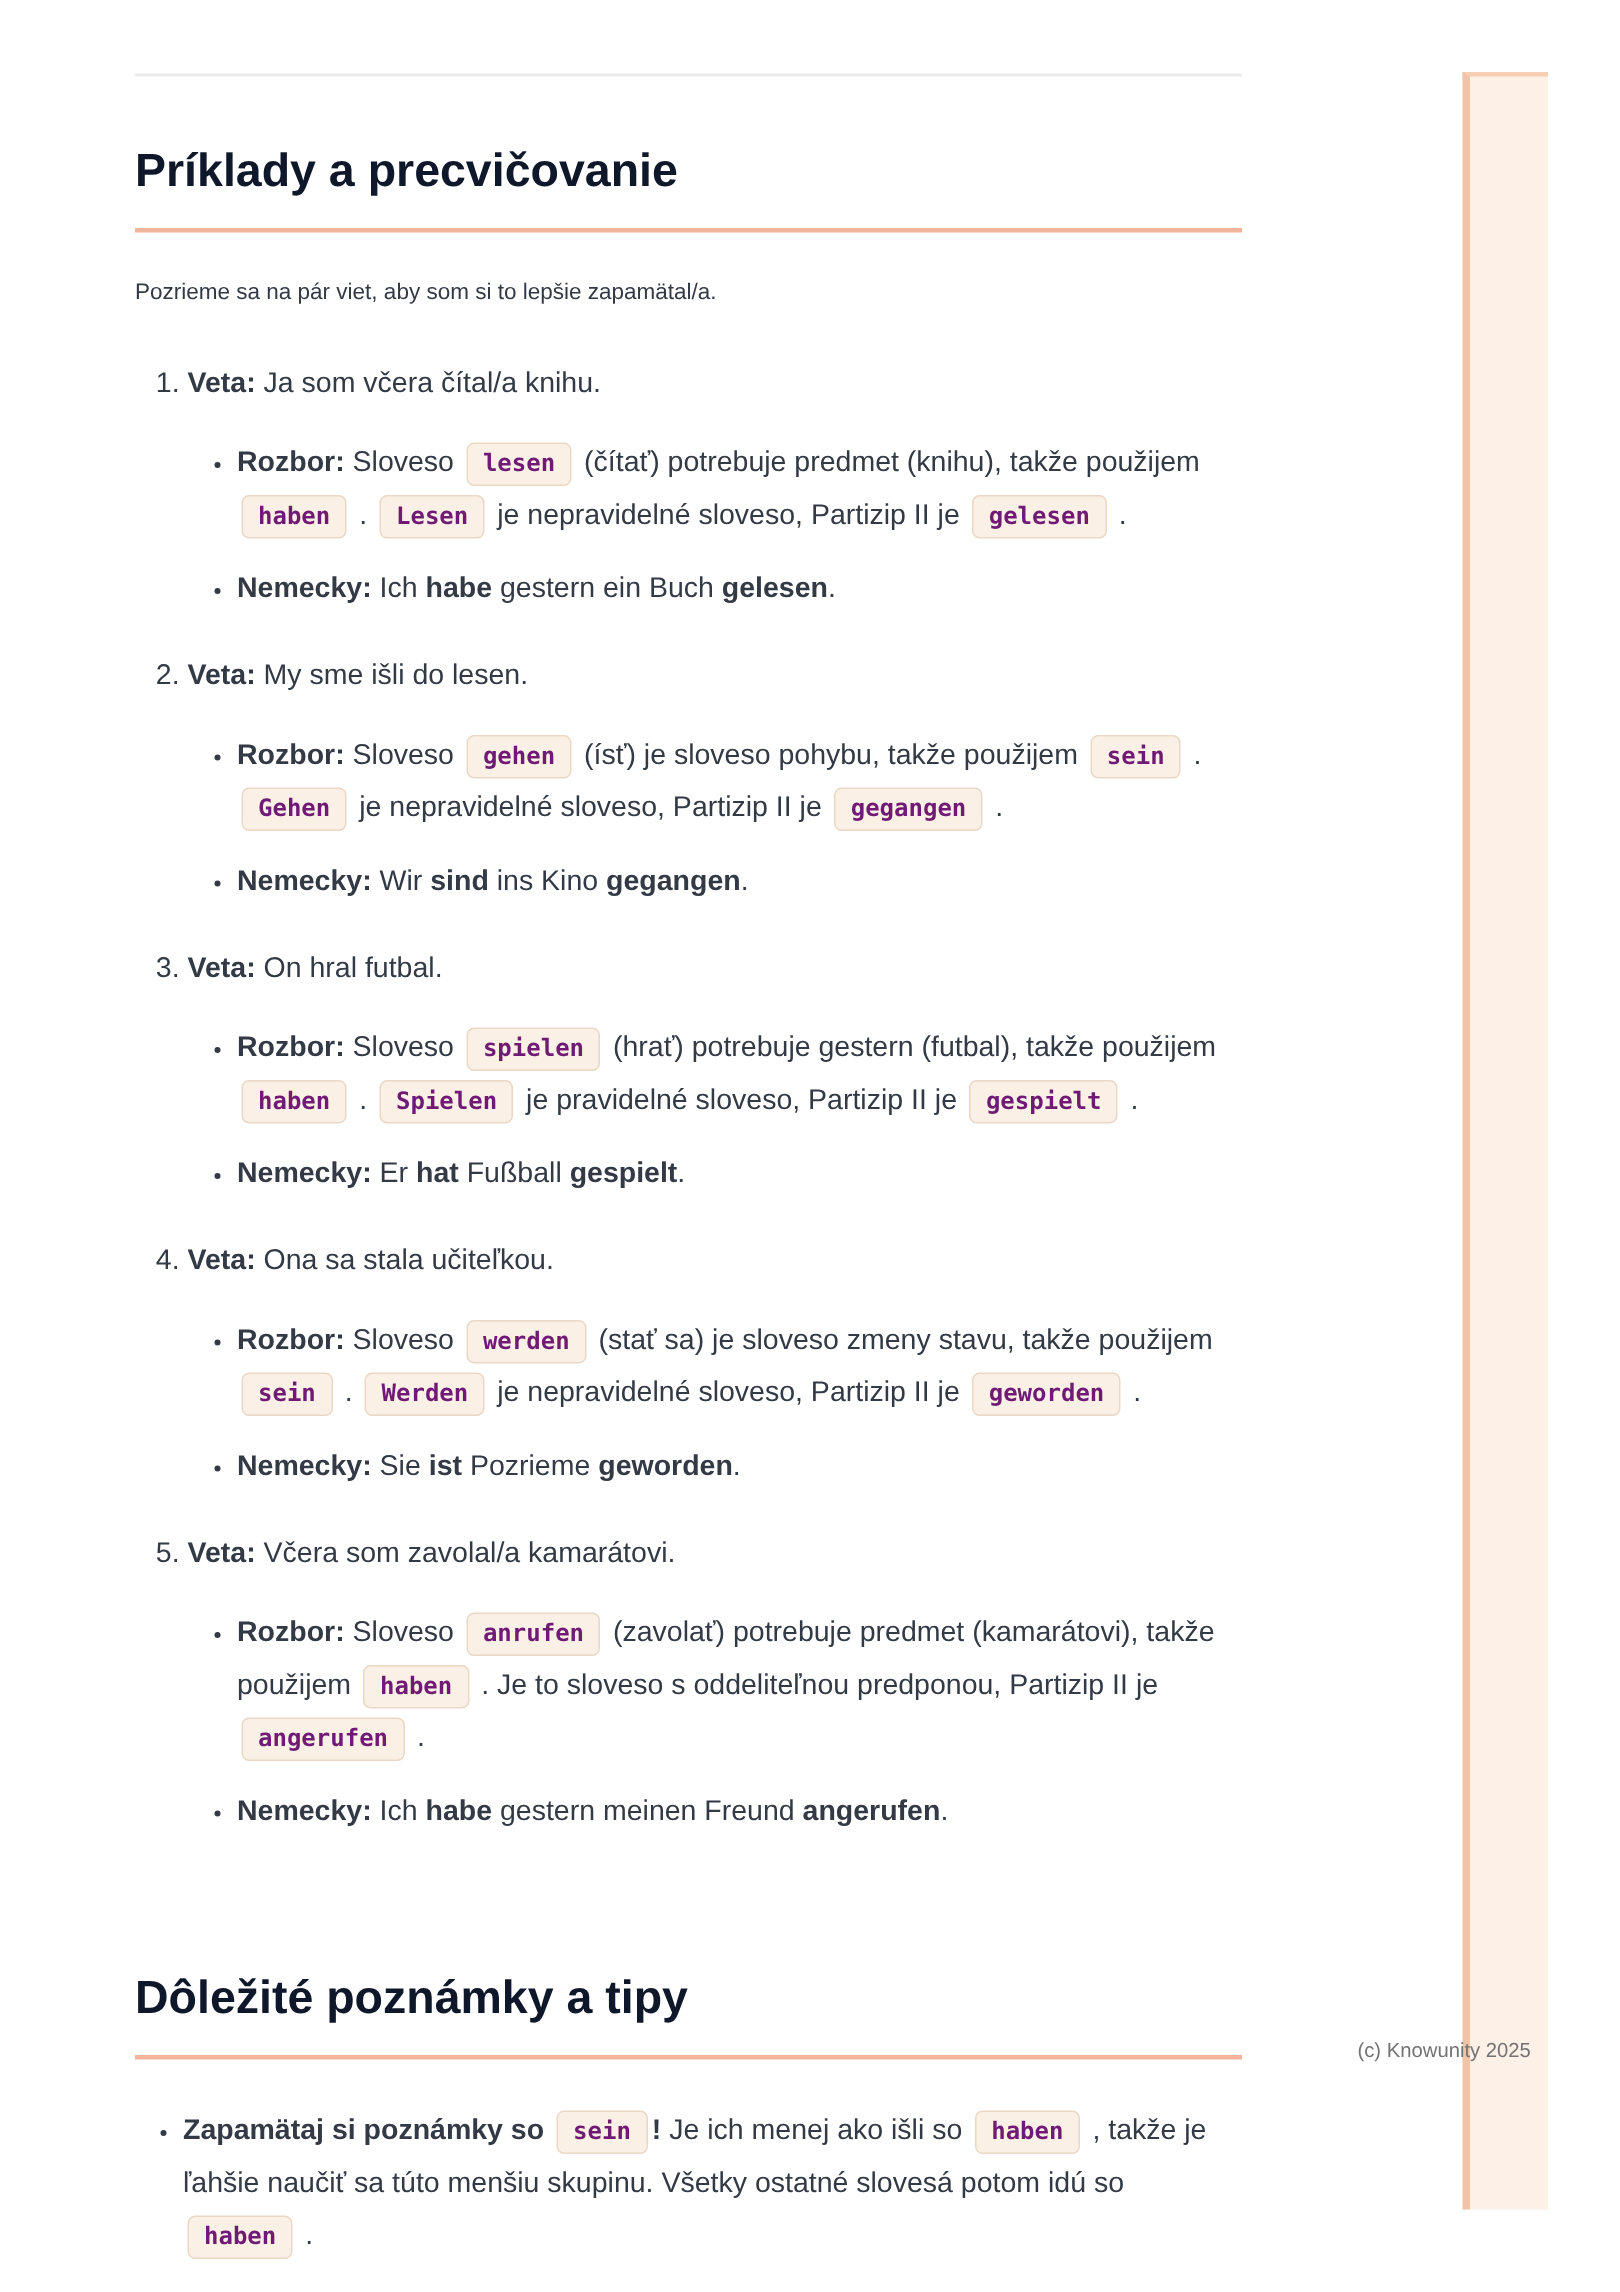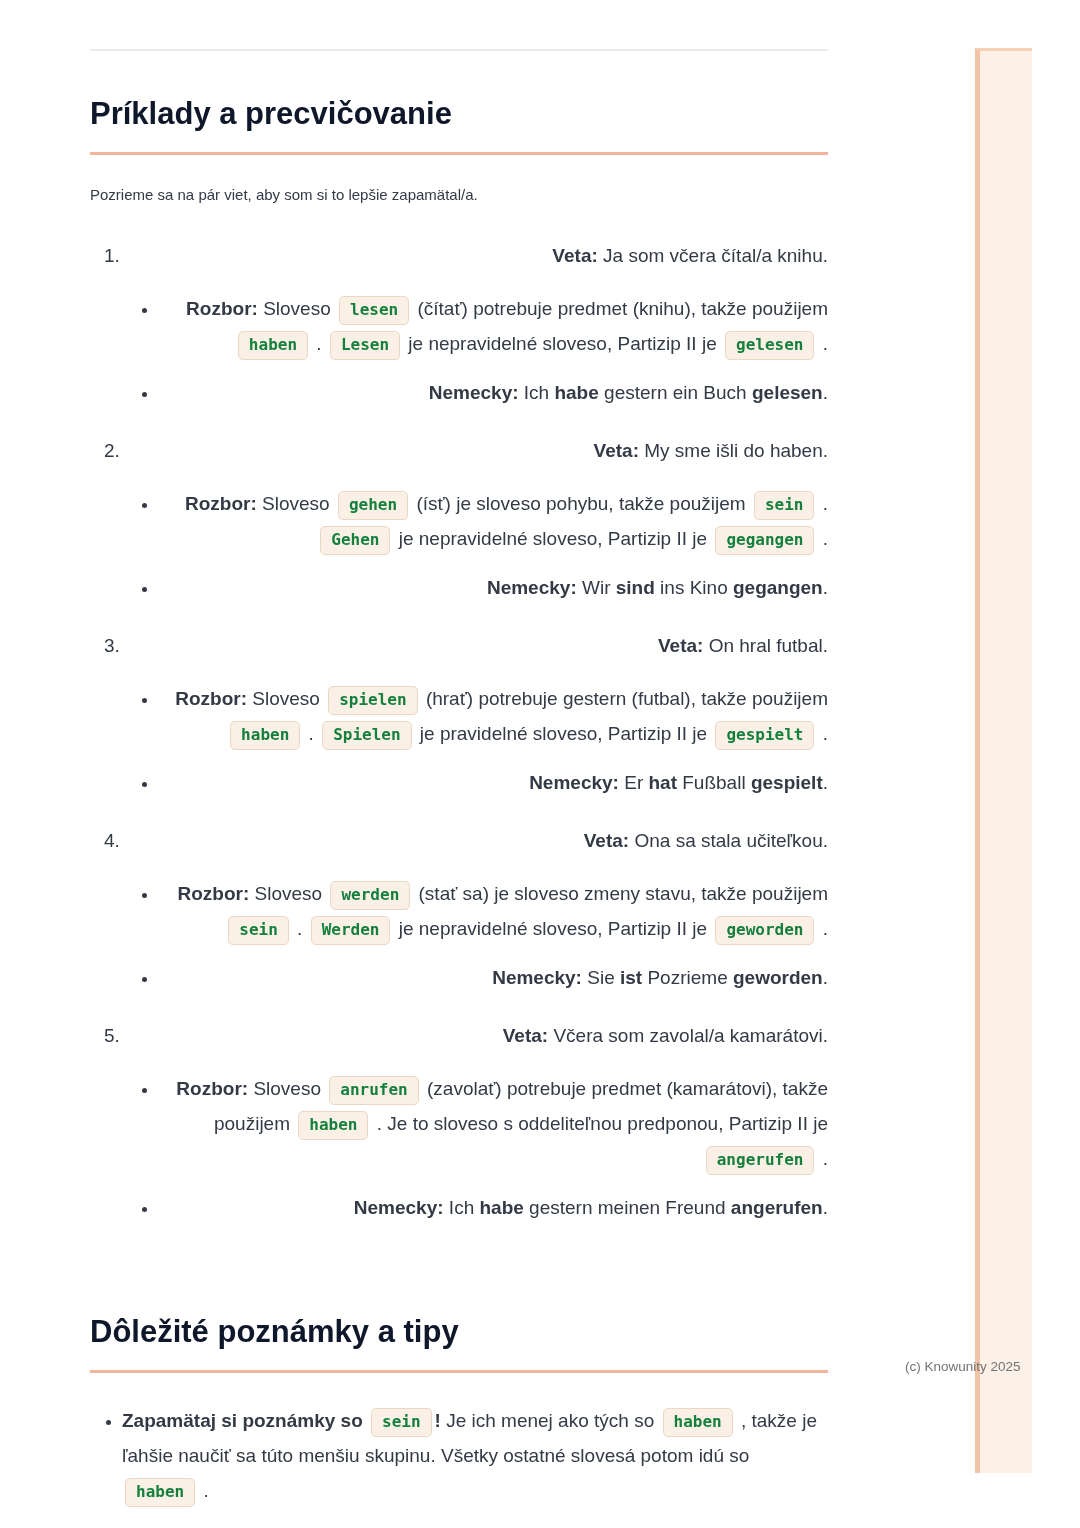--- a/index.html
+++ b/index.html
@@ -25,35 +25,35 @@
   .title-rule {
     height:3px; background:#F2B49B; margin-top:19px;
   }
   .intro {
     margin:26px 0 0 0; font-size:15px; line-height:28px;
   }
   ol.examples {
     margin:32px 0 0 0; padding:0 0 0 35px;
     font-size:19px;
   }
-  ol.examples > li { margin-bottom:26px; line-height:30px;text-align:right; }
+  ol.examples > li { margin-bottom:26px; line-height:30px; }
   ol.examples > li:last-child { margin-bottom:0; }
   ul.sub {
     list-style:disc; margin:20px 0 0 0; padding:0 0 0 33px;
   }
   ul.sub > li { margin-bottom:14px; line-height:35px; }
   ul.sub > li:last-child { margin-bottom:0; }
   ul.sub > li::marker, ol.examples > li::marker { color:#333A45; }
   ul.sub > li::marker { font-size:15px; }
   .b { font-weight:bold; }
   .chip {
     display:inline-block;
     font-family:"DejaVu Sans Mono", monospace;
     font-size:16px; font-weight:bold; line-height:22px;
-    color:#15803d;
+    color:#701a75;
     background:#FBF0E5;
     border:1px solid #EAD7C4;
     border-radius:5px;
     padding:2px 10px 3px 10px;
     margin:0 3px;
     vertical-align:baseline;
   }
   .section2 { margin-top:88px; }
   ul.tips {
     list-style:disc; margin:30px 0 0 0; padding:0 0 0 32px;
@@ -102,21 +102,21 @@
           </li>
           <li>
             <span class="b">Nemecky:</span>
             <span><span class="plain">Ich </span><span class="b">habe</span><span class="plain"> gestern ein Buch </span><span class="b">gelesen</span><span class="plain">.</span></span>
           </li>
         </ul>
       </li>
 
       <li>
         <span class="b">Veta:</span>
-        <span>My sme išli do haben.</span>
+        <span>My sme išli do lesen.</span>
         <ul class="sub">
           <li>
             <span class="b">Rozbor:</span>
             <span><span class="plain">Sloveso </span><span class="chip">gehen</span><span class="plain"> (ísť) je sloveso pohybu, takže použijem </span><span class="chip">sein</span><span class="plain"> . </span><span class="chip">Gehen</span><span class="plain"> je nepravidelné sloveso, Partizip II je </span><span class="chip">gegangen</span><span class="plain"> .</span></span>
           </li>
           <li>
             <span class="b">Nemecky:</span>
             <span><span class="plain">Wir </span><span class="b">sind</span><span class="plain"> ins Kino </span><span class="b">gegangen</span><span class="plain">.</span></span>
           </li>
         </ul>
@@ -168,21 +168,21 @@
       </li>
 
     </ol>
 
     <div class="section2">
       <h2 class="section-title">Dôležité poznámky a tipy</h2>
       <div class="title-rule"></div>
 
       <ul class="tips">
         <li>
-          <span><span class="b">Zapamätaj si poznámky so </span><span class="chip">sein</span><span class="b">!</span><span class="plain"> Je ich menej ako tých so </span><span class="chip">haben</span><span class="plain"> , takže je ľahšie naučiť sa túto menšiu skupinu. Všetky ostatné slovesá potom idú so </span><span class="chip">haben</span><span class="plain"> .</span></span>
+          <span><span class="b">Zapamätaj si poznámky so </span><span class="chip">sein</span><span class="b">!</span><span class="plain"> Je ich menej ako išli so </span><span class="chip">haben</span><span class="plain"> , takže je ľahšie naučiť sa túto menšiu skupinu. Všetky ostatné slovesá potom idú so </span><span class="chip">haben</span><span class="plain"> .</span></span>
         </li>
       </ul>
     </div>
 
   </div>
 
   <div class="sidebar-strip"></div>
 
   <div class="copyright">(c) Knowunity 2025</div>
 

